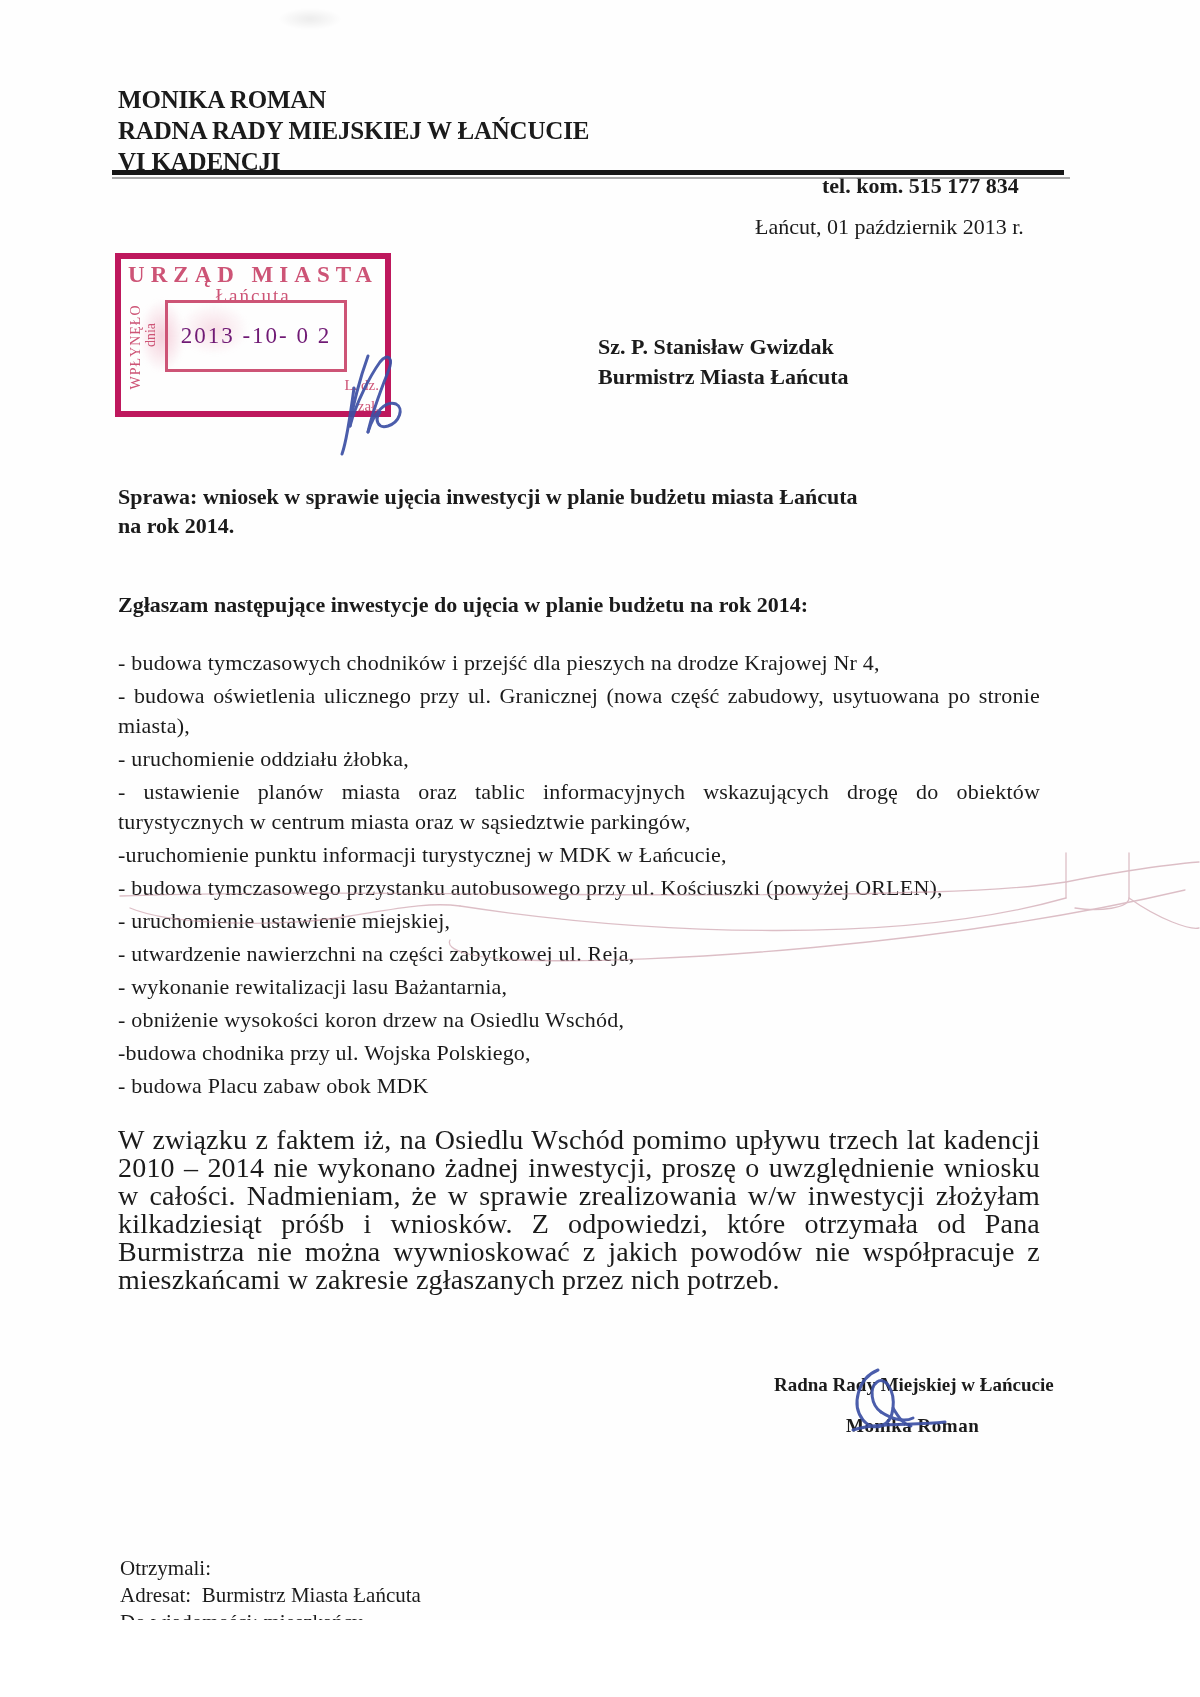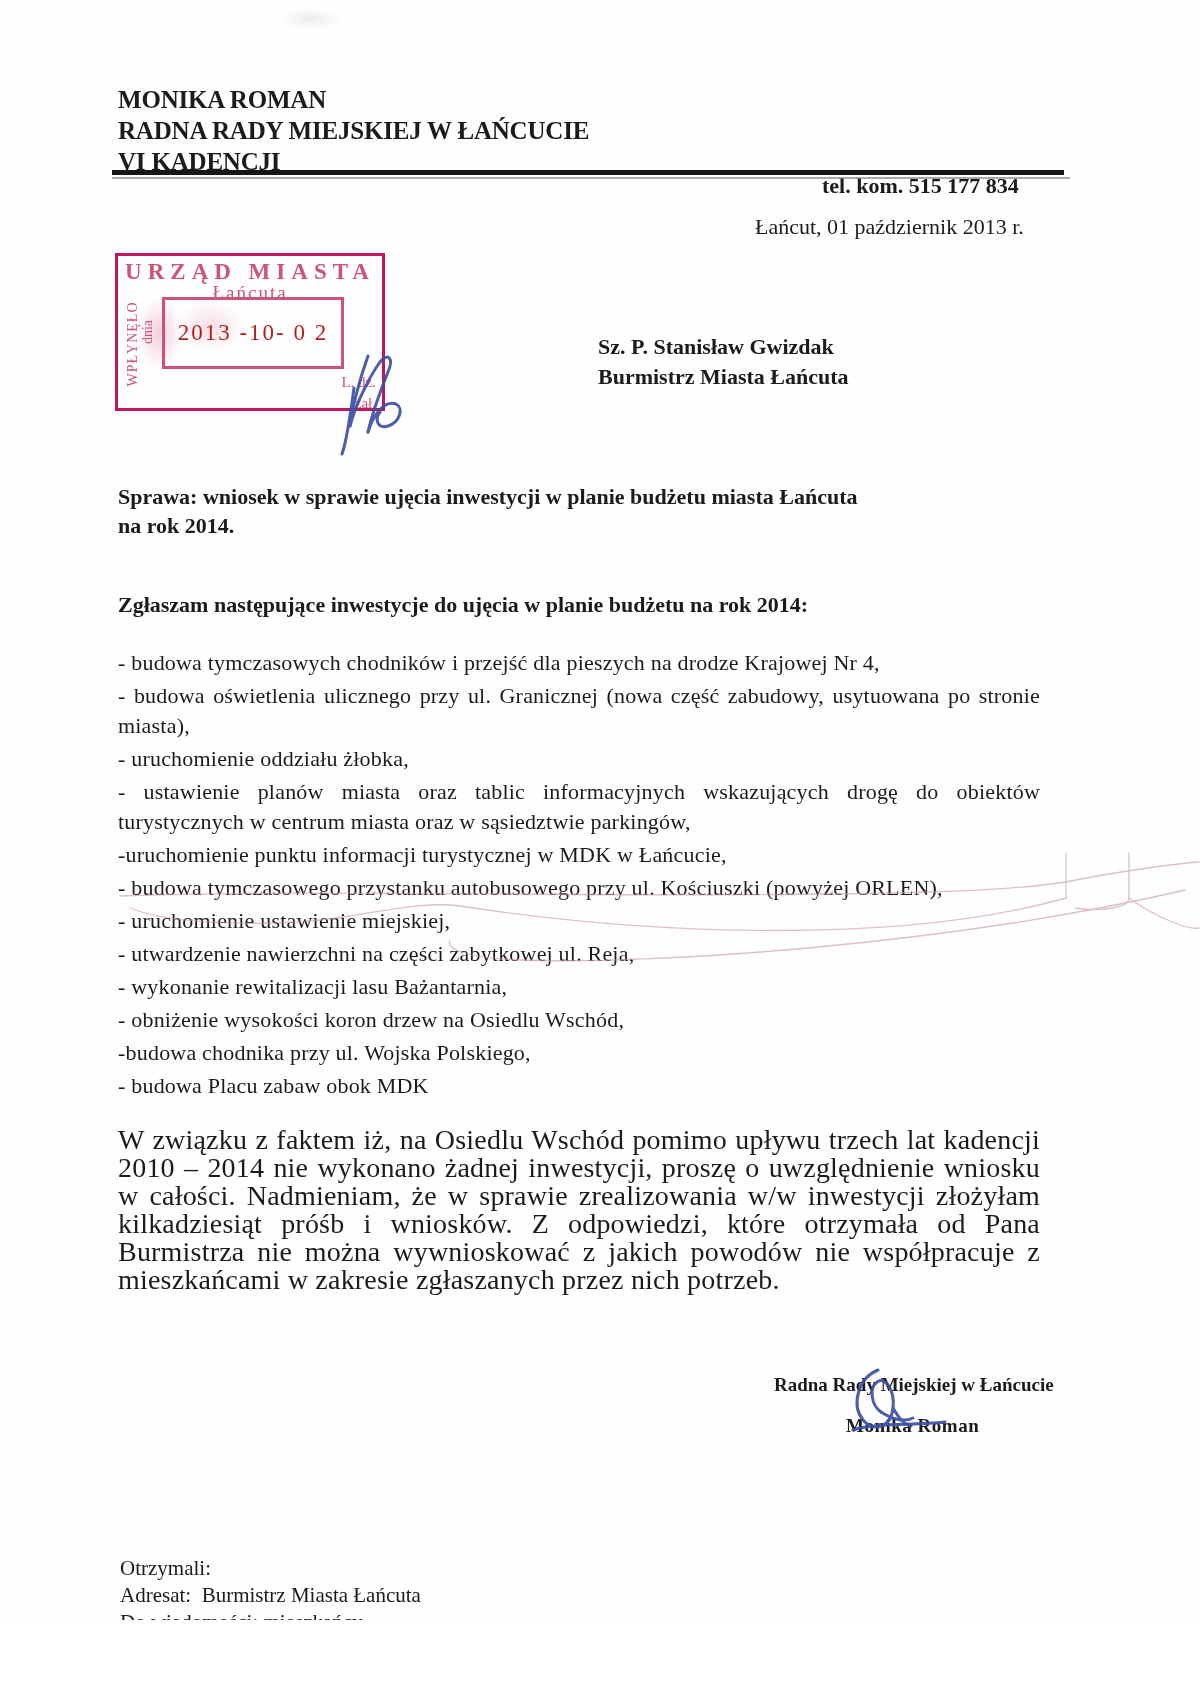--- a/index.html
+++ b/index.html
@@ -13,31 +13,31 @@
   .phone{position:absolute;left:822px;top:141px;font-weight:bold;font-size:22px;white-space:nowrap;margin-top:32px;}
   .rule{position:absolute;left:112px;top:170px;width:952px;height:5px;background:#161616;}
   .rule-echo{position:absolute;left:112px;top:177px;width:958px;height:2px;background:#8d8d8d;opacity:.75;}
   .smudge-top{position:absolute;left:278px;top:8px;width:64px;height:22px;border-radius:50%;
     background:radial-gradient(ellipse,rgba(0,0,0,0.07),rgba(0,0,0,0) 70%);filter:blur(1px);}
   
   .date-line{position:absolute;left:755px;top:214px;font-size:22px;white-space:nowrap;}
   .recipient{position:absolute;left:598px;top:332px;font-weight:bold;font-size:22px;line-height:30px;}
   
   .stamp{position:absolute;left:115px;top:253px;width:264px;height:152px;
-    border:3px solid #be185d;color:#cd5476;}
+    border:6px solid #be185d;color:#cd5476;}
   .stamp-title{margin-top:3px;text-align:center;font-size:23px;letter-spacing:6px;font-weight:bold;
     font-family:"Liberation Serif",serif;white-space:nowrap;}
   .stamp-city{text-align:center;font-size:19px;letter-spacing:2px;margin-top:-3px;}
   .stamp-vert1{position:absolute;left:-30px;top:80px;width:90px;text-align:center;
     font-size:14px;letter-spacing:1px;transform:rotate(-90deg);}
   .stamp-vert2{position:absolute;left:8px;top:68px;width:44px;text-align:center;
     font-size:14px;transform:rotate(-90deg);}
   .stamp-datebox{position:absolute;left:44px;top:41px;width:176px;height:66px;border:3px solid #cd5476;
     display:flex;align-items:center;justify-content:center;}
-  .stamp-date{font-size:23px;letter-spacing:2px;color:#b91c1c;white-space:nowrap;}
+  .stamp-date{font-size:23px;letter-spacing:2px;color:#701a75;white-space:nowrap;}
   .stamp-row{position:absolute;left:6px;display:flex;align-items:flex-end;width:252px;font-size:15px;flex-direction:column;}
   .stamp-row .dots{flex:1;border-bottom:2px dotted #cd5476;margin:0 2px 3px 4px;height:1px;}
   .row-ldz{top:118px;}
   .row-zal{top:139px;}
   .stamp-blob1{position:absolute;left:18px;top:40px;width:46px;height:74px;border-radius:50%;
     background:radial-gradient(ellipse,rgba(233,150,175,0.45),rgba(233,150,175,0) 70%);filter:blur(2px);}
   .stamp-blob2{position:absolute;left:58px;top:44px;width:70px;height:52px;border-radius:50%;
     background:radial-gradient(ellipse,rgba(233,150,175,0.3),rgba(233,150,175,0) 70%);filter:blur(2px);}
   .ink-initials{position:absolute;left:330px;top:348px;}
   

